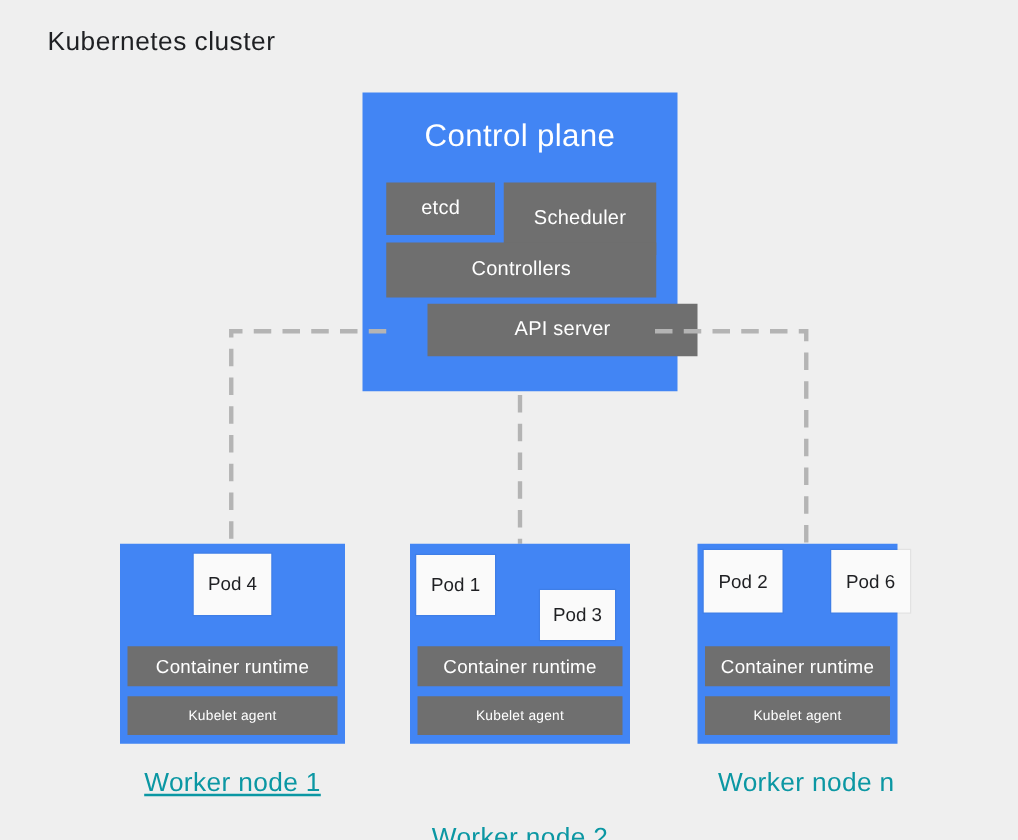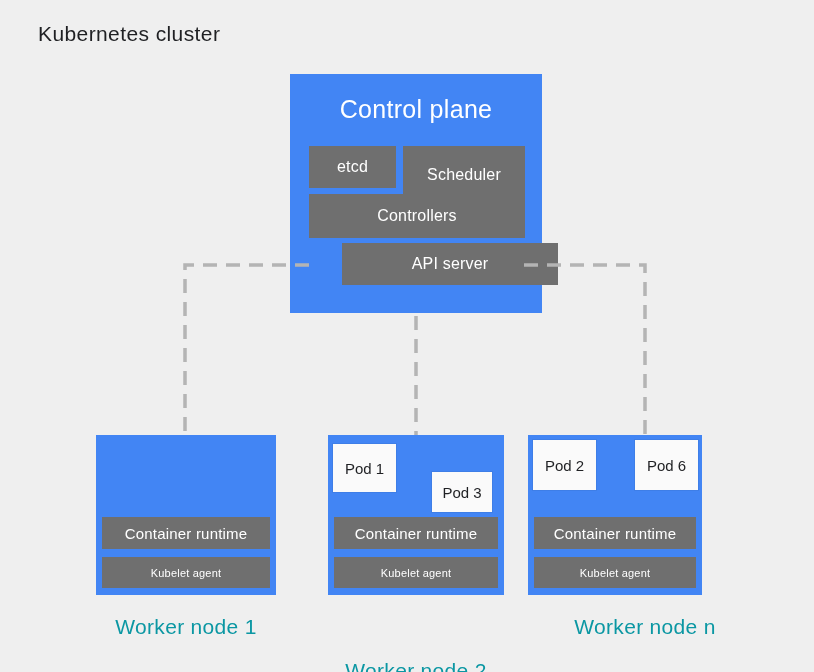--- a/index.html
+++ b/index.html
@@ -53,40 +53,40 @@
     stroke-width:3.5;stroke-dasharray:14 9;
   }
 
   
   .worker{
     position:absolute;top:435px;height:160px;
     background:var(--node-blue);z-index:3;
   }
   .worker-1{left:96px;width:180px;}
   .worker-2{left:328px;width:176px;}
-  .worker-3{left:528px;width:174px;}
+  .worker-3{left:558px;width:160px;}
   .pod{
     position:absolute;background:var(--pod-white);color:var(--title-dark);
     display:flex;align-items:center;justify-content:center;
     font-size:15px;box-shadow:0 0 0 1px rgba(0,0,0,0.05);
   }
   .w1-pod-a{left:59px;top:8px;width:62px;height:49px;}
   .w2-pod-a{left:5px;top:9px;width:63px;height:48px;}
   .w2-pod-b{left:104px;top:9px;width:60px;height:40px;margin-top:28px;}
   .w3-pod-a{left:5px;top:5px;width:63px;height:50px;}
   .w3-pod-b{left:107px;top:5px;width:63px;height:50px;}
   .runtime-box{left:6px;right:6px;top:82px;height:32px;font-size:15px;}
   .kubelet-box{left:6px;right:6px;top:122px;height:31px;font-size:11px;}
 
   .worker-label{
     position:absolute;top:615px;width:220px;height:28px;
     text-align:center;font-size:21px;letter-spacing:.3px;
     color:var(--worker-label-teal);
   }
-  .worker-label-1{left:76px;}
+  .worker-label-1{left:76px;text-decoration:underline;}
   .worker-label-2{left:306px;margin-top:44px;}
   .worker-label-3{left:535px;}
 </style>
 </head>
 <body>
 
 <div class="canvas">
 
   <div class="diagram-title">Kubernetes cluster</div>
 
@@ -98,20 +98,21 @@
 
   <div class="control-plane">
     <div class="cp-title">Control plane</div>
     <div class="gray-box etcd-box">etcd</div>
     <div class="gray-box scheduler-box">Scheduler</div>
     <div class="gray-box controllers-box">Controllers</div>
     <div class="gray-box api-server-box">API server</div>
   </div>
 
   <div class="worker worker-1">
+    <div class="pod w1-pod-a">Pod 4</div>
     <div class="gray-box runtime-box">Container runtime</div>
     <div class="gray-box kubelet-box">Kubelet agent</div>
   </div>
 
   <div class="worker worker-2">
     <div class="pod w2-pod-a">Pod 1</div>
     <div class="pod w2-pod-b">Pod 3</div>
     <div class="gray-box runtime-box">Container runtime</div>
     <div class="gray-box kubelet-box">Kubelet agent</div>
   </div>

